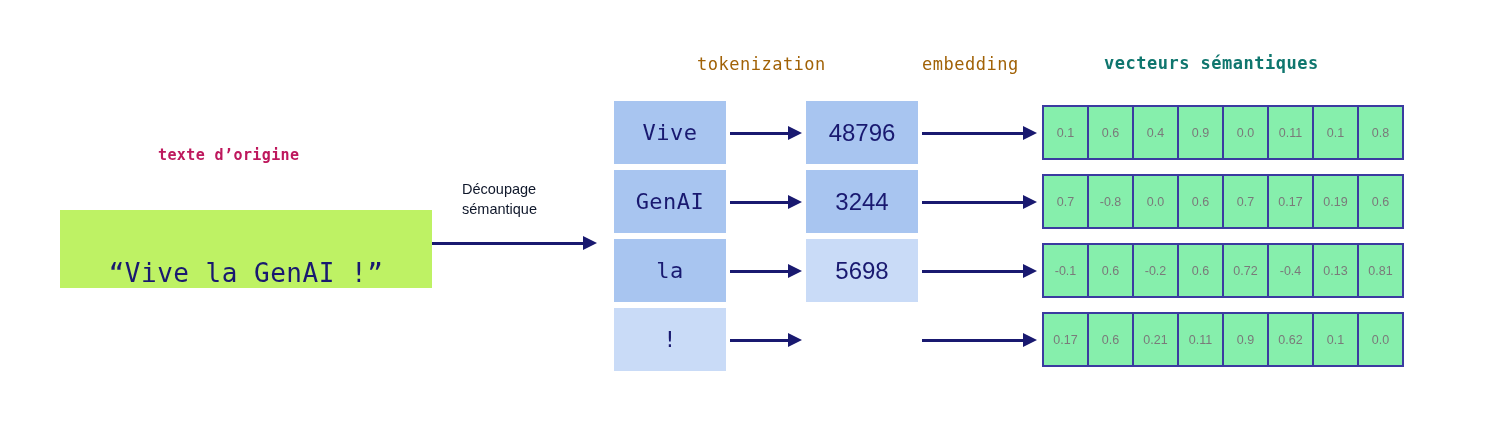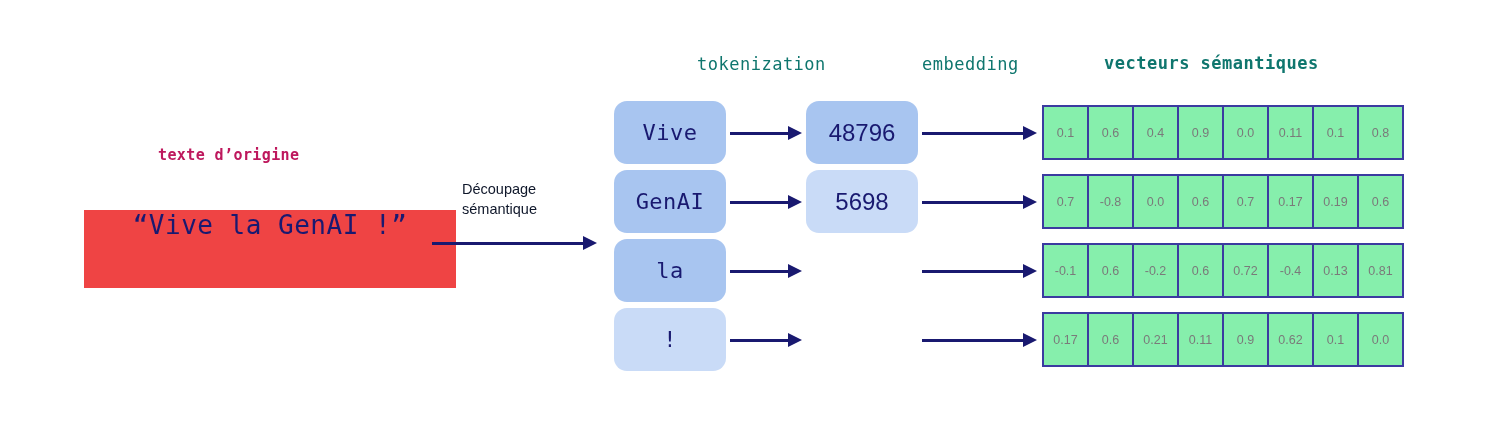--- a/index.html
+++ b/index.html
@@ -18,21 +18,21 @@
   .stage {
     position: absolute;
     left: 0; top: 0;
     width: 1502px;
     height: 428px;
   }
 
   
   .col-header {
     position: absolute;
-    color: #0f766e;
+    color: #a16207;
     font-family: "DejaVu Sans Mono", monospace;
     font-size: 17px;
     letter-spacing: 0.5px;
     white-space: nowrap;
   }
   .col-header.bold { font-weight: bold; color: #0f766e; }
 
   #hdr-tokenization { left: 697px; top: 54px; }
   #hdr-embedding    { left: 922px; top: 54px; }
   #hdr-vectors      { left: 1104px; top: 53px; }
@@ -45,25 +45,24 @@
     font-family: "DejaVu Sans Mono", monospace;
     font-size: 15px;
     font-weight: bold;
     letter-spacing: 0.4px;
     white-space: nowrap;
   }
   #source-box {
     position: absolute;
     left: 60px; top: 210px;
     width: 372px; height: 78px;
-    background: #ef4444;
+    background: #bef264;
     display: flex;
-    align-items: flex-start;
+    align-items: flex-end;
     justify-content: center;
-    margin-left: 24px;
   }
   #source-text {
     color: #191970;
     font-family: "DejaVu Sans Mono", monospace;
     font-size: 26px;
     letter-spacing: 0.5px;
     white-space: nowrap;
   }
 
   
@@ -119,21 +118,20 @@
   #ids-col    { left: 806px; top: 101px; }
 
   .cell {
     width: 112px;
     height: 63px;
     background: #a8c5f0;
     display: flex;
     align-items: center;
     justify-content: center;
     margin-bottom: 6px;
-    border-radius: 13px;
   }
   .cell.light { background: #c9dbf7; }
   .cell-text {
     color: #191970;
     font-size: 22px;
     letter-spacing: 0.5px;
   }
   #tokens-col .cell-text {
     font-family: "DejaVu Sans Mono", monospace;
   }
@@ -221,20 +219,23 @@
   </div>
   <div class="arrow arrow-tok" style="left:730px; top:333px;">
     <div class="shaft"></div>
     <div class="head"></div>
   </div>
 
   <div class="cell-col" id="ids-col">
     <div class="cell">
       <span class="cell-text">48796</span>
     </div>
+    <div class="cell">
+      <span class="cell-text">3244</span>
+    </div>
     <div class="cell light">
       <span class="cell-text">5698</span>
     </div>
   </div>
 
   <div class="arrow arrow-emb" style="left:922px; top:126px;">
     <div class="shaft"></div>
     <div class="head"></div>
   </div>
   <div class="arrow arrow-emb" style="left:922px; top:195px;">

